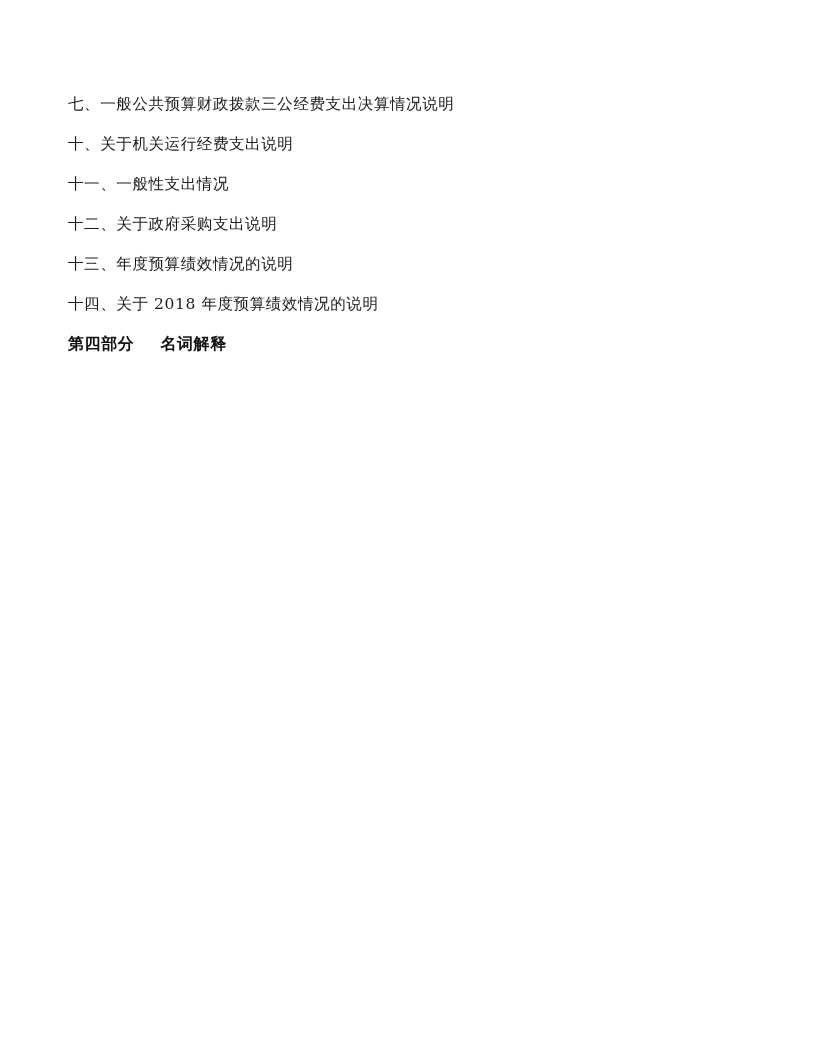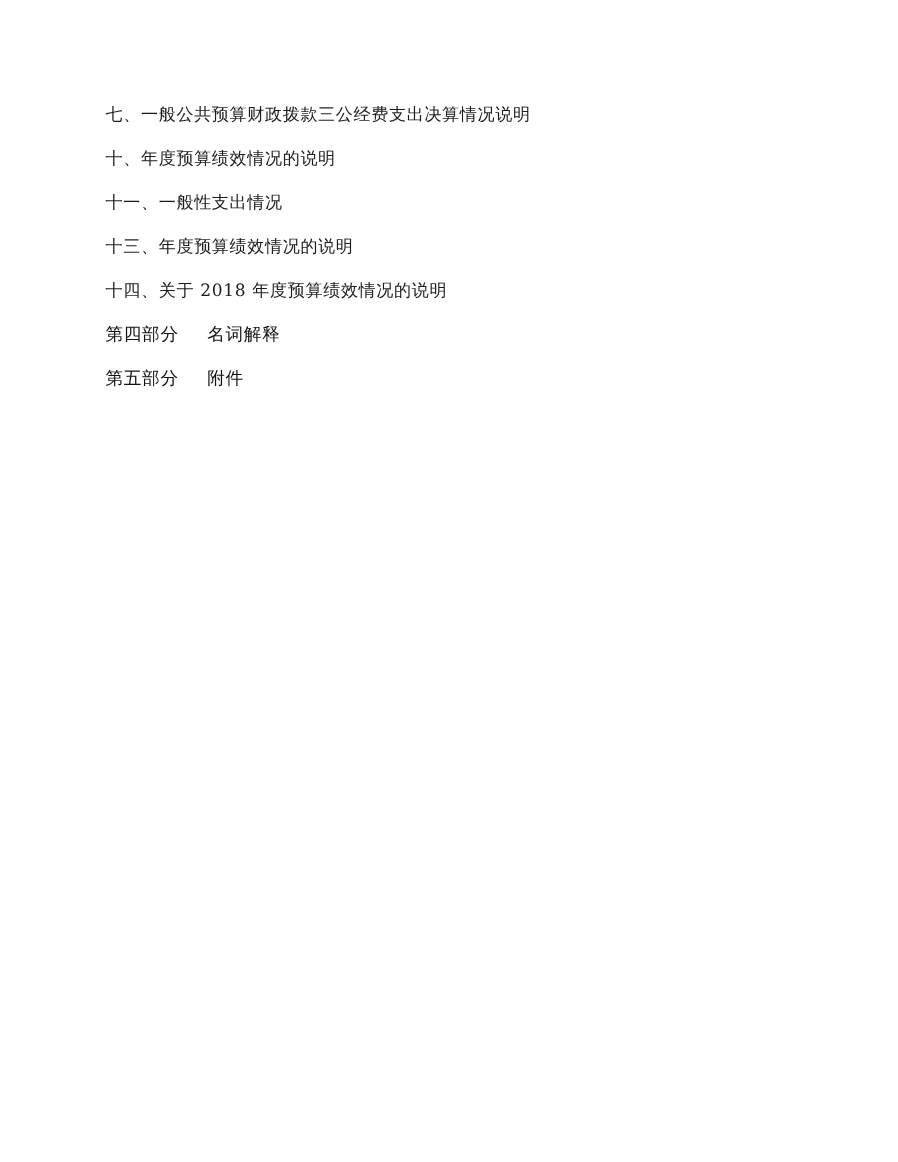--- a/index.html
+++ b/index.html
@@ -12,35 +12,35 @@
     background: #ffffff;
     font-family: "DejaVu Serif", "Liberation Serif", serif;
     color: #1a1a1a;
     overflow: hidden;
   }
   .page {
     position: relative;
     width: 816px;
     height: 1056px;
     box-sizing: border-box;
-    padding: 72px 96px;
+    padding: 72px 68px;
   }
   .toc {
     margin-top: 12px;
   }
   .toc-line {
     font-size: 15.5px;
     line-height: 40px;
     letter-spacing: 0.6px;
     color: #1b1b1b;
     white-space: nowrap;
   }
   .part-line {
     font-size: 16px;
-    font-weight: normal;
+    font-weight: bold;
     line-height: 40px;
     letter-spacing: 0.6px;
     color: #111111;
     white-space: nowrap;
   }
   .part-line .part-label {
     display: inline-block;
   }
   .part-line .part-title {
     display: inline-block;
@@ -50,33 +50,33 @@
 </head>
 <body>
 
 <div class="page">
   <div class="toc">
 
     <div class="toc-line">
       <span>七、一般公共预算财政拨款三公经费支出决算情况说明</span>
     </div>
     <div class="toc-line">
-      <span>十、年度预算绩效情况的说明</span>
+      <span>十、关于机关运行经费支出说明</span>
     </div>
     <div class="toc-line">
       <span>十一、一般性支出情况</span>
+    </div>
+    <div class="toc-line">
+      <span>十二、关于政府采购支出说明</span>
     </div>
     <div class="toc-line">
       <span>十三、年度预算绩效情况的说明</span>
     </div>
     <div class="toc-line">
       <span>十四、关于 2018 年度预算绩效情况的说明</span>
     </div>
 
     <div class="part-line">
       <span class="part-label">第四部分</span><span class="part-title">名词解释</span>
     </div>
-    <div class="part-line">
-      <span class="part-label">第五部分</span><span class="part-title">附件</span>
-    </div>
 
   </div>
 </div>
 
 </body></html>

